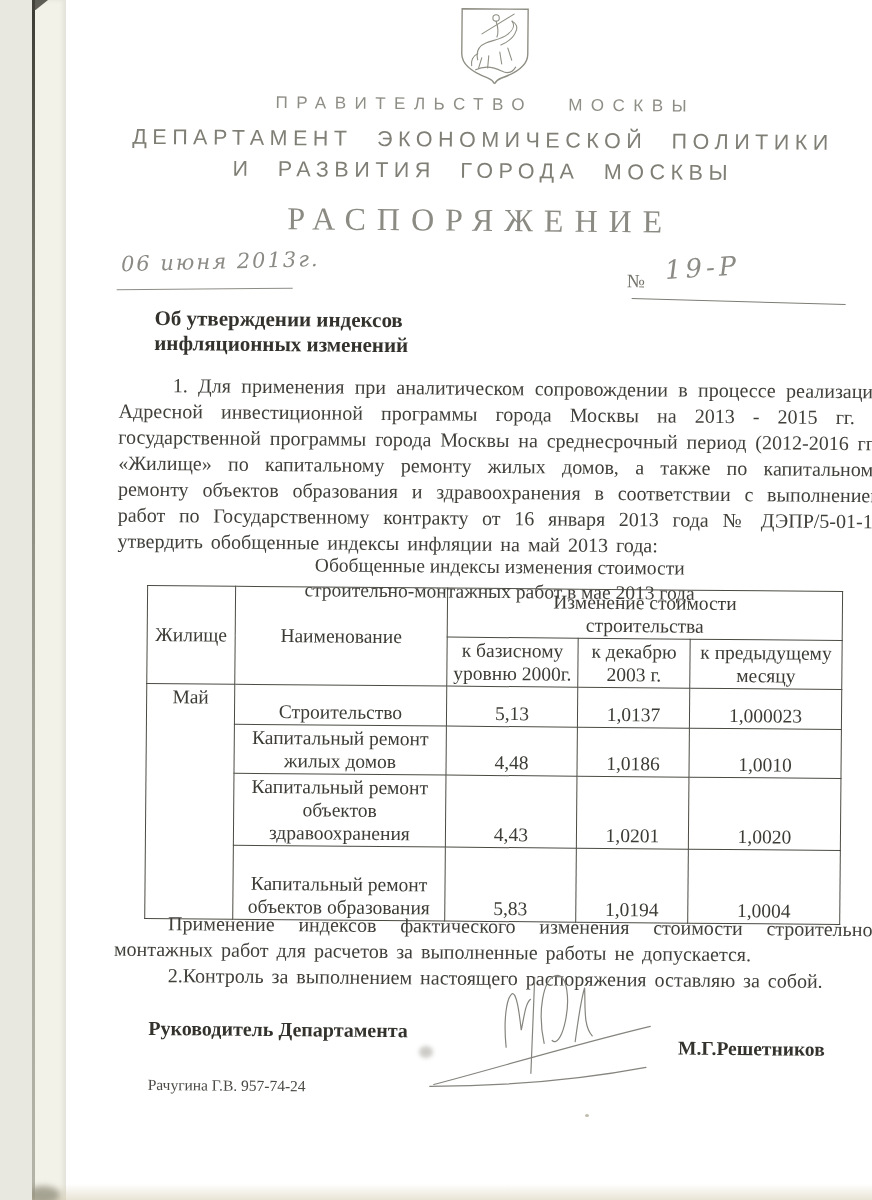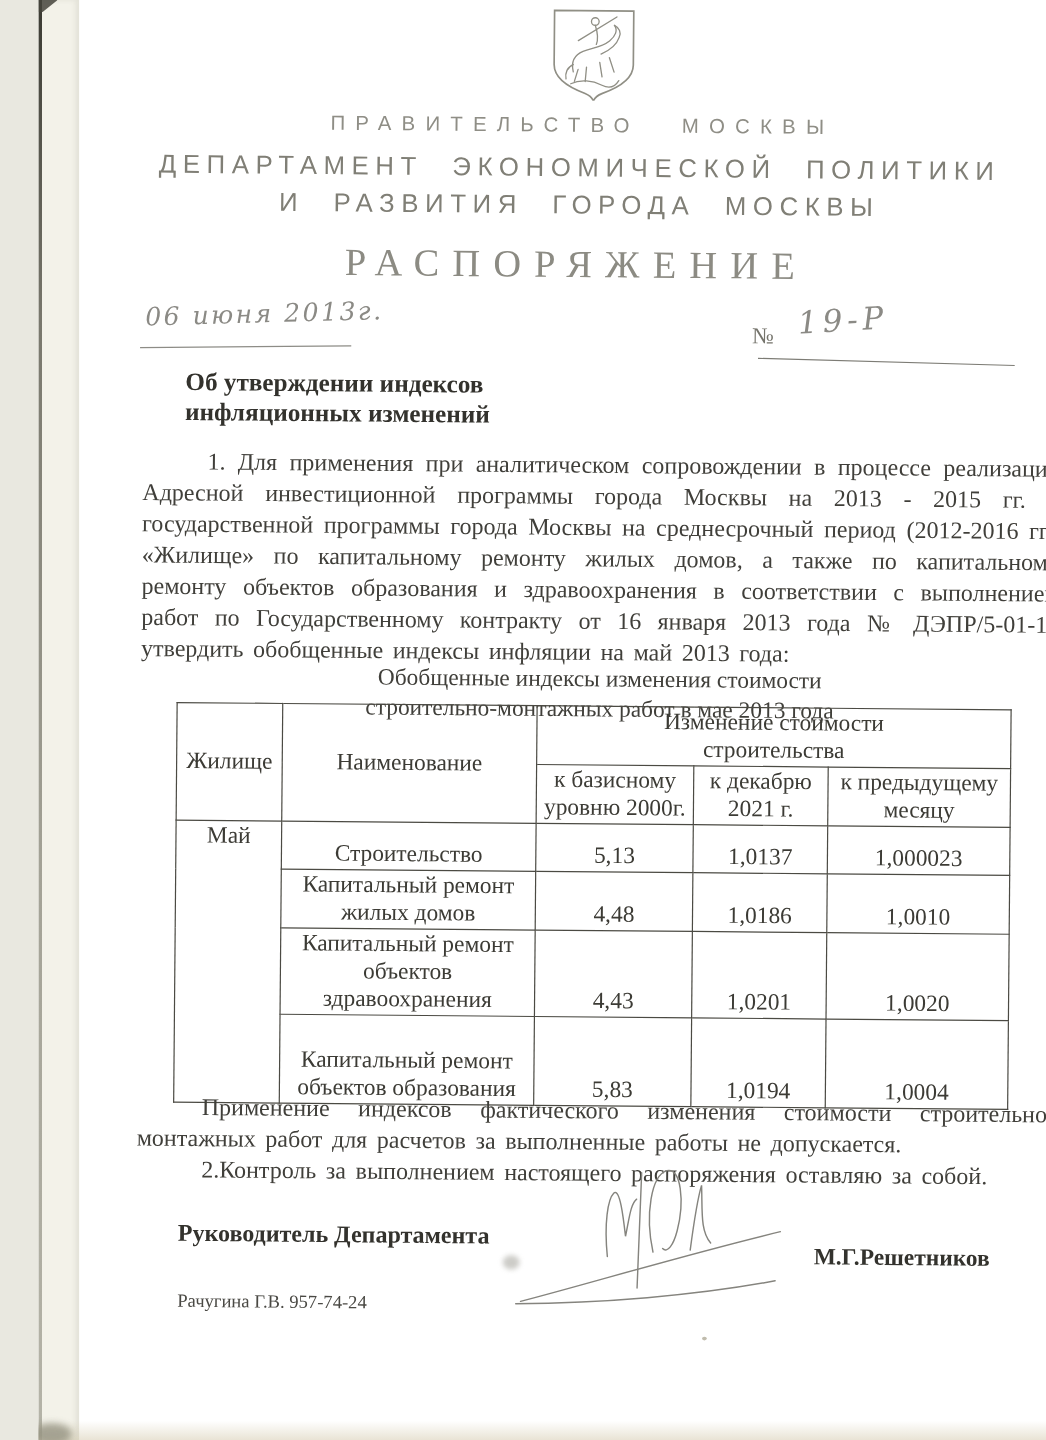--- a/index.html
+++ b/index.html
@@ -132,21 +132,21 @@
         <tbody>
             <tr class="h1" style="height:46px">
           <td rowspan="2">Жилище</td>
           <td rowspan="2">Наименование</td>
           <td colspan="3">
             <span class="group-inner">Изменение стоимости строительства</span>
           </td>
         </tr>
         <tr class="h2" style="height:48px">
           <td>к базисному уровню 2000г.</td>
-          <td>к декабрю 2021 г.</td>
+          <td>к декабрю 2003 г.</td>
           <td>к предыдущему месяцу</td>
         </tr>
         <tr style="height:40px">
           <td rowspan="4" class="month">Май</td>
           <td class="nm">Строительство</td>
           <td class="num">5,13</td>
           <td class="num">1,0137</td>
           <td class="num">1,000023</td>
         </tr>
         <tr style="height:46px">

